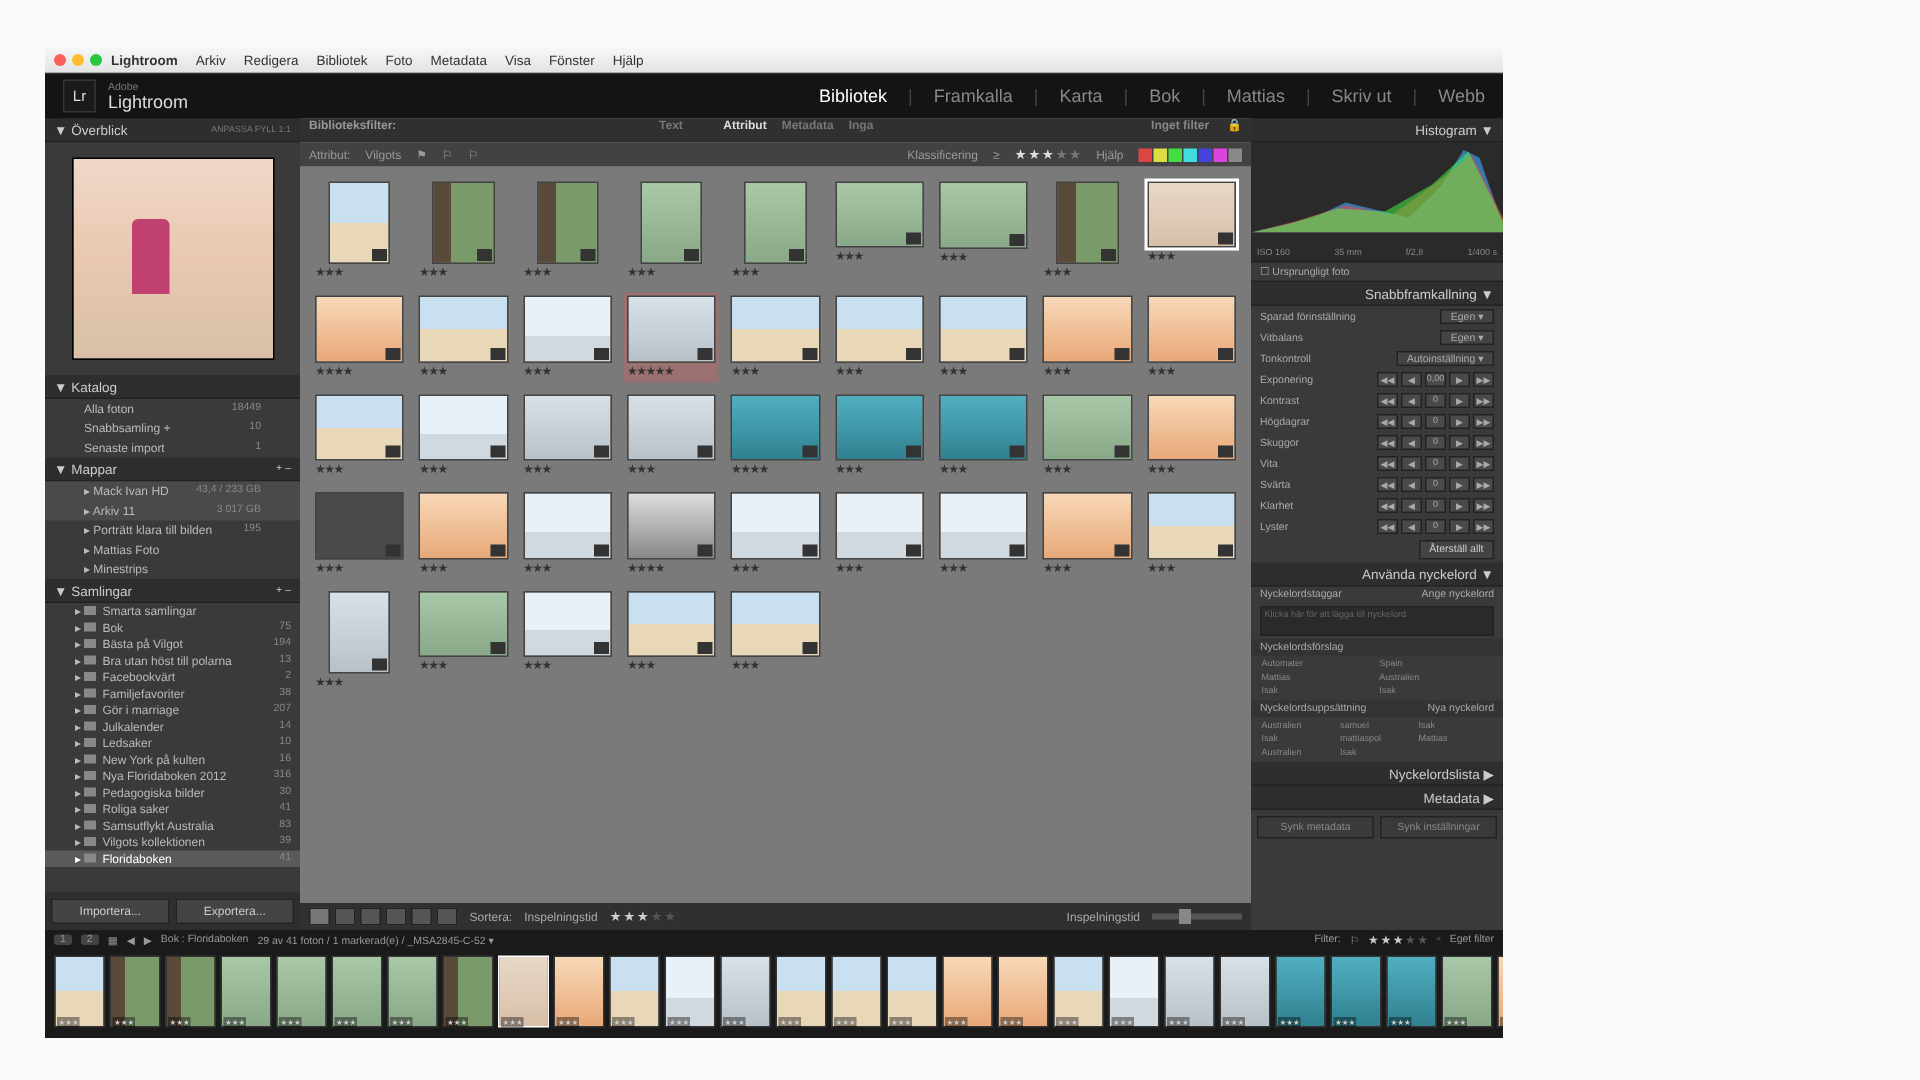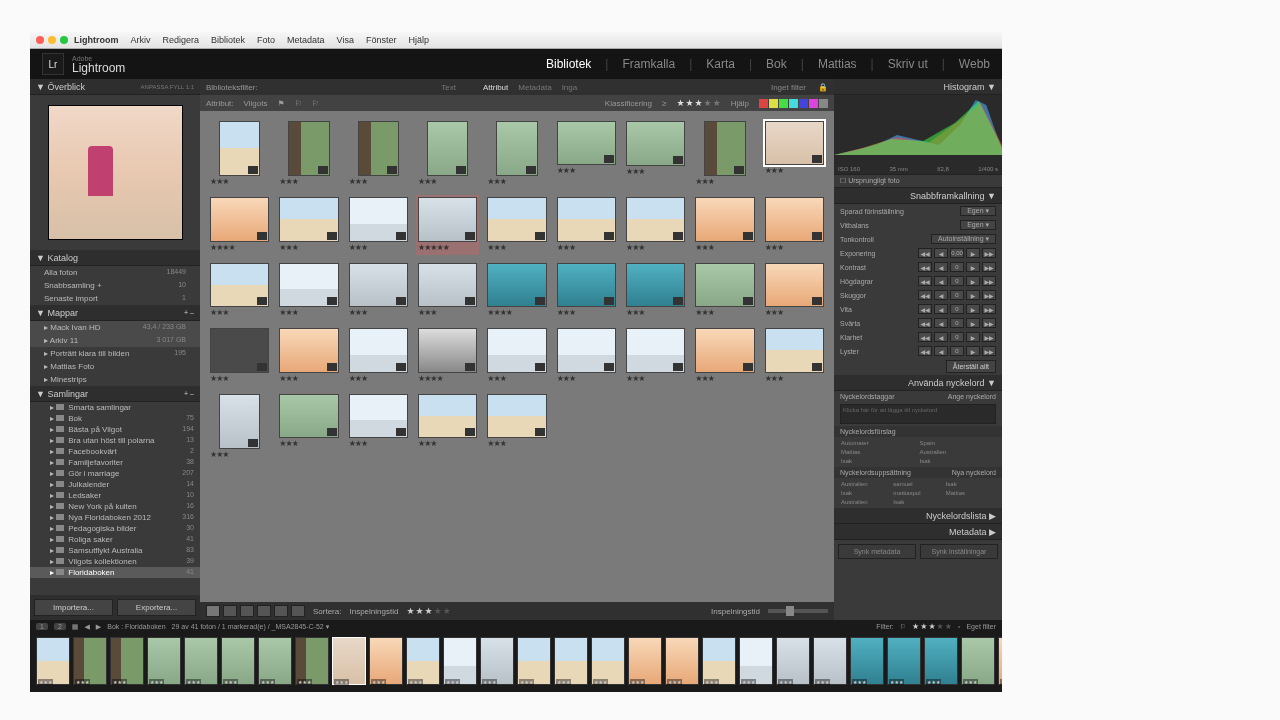--- a/index.html
+++ b/index.html
@@ -22,31 +22,31 @@
 .modules span.active { color:#fff; font-weight:500;}
 .modules .sep { color:#444; }
 .body { flex:1; display:flex; min-height:0;}
 .left-panel, .right-panel { width:170px; background:#3a3a3a; display:flex; flex-direction:column; overflow:hidden;}
 .right-panel{width:168px;}
 .panel-hdr { height:16px; background:#2e2e2e; color:#ccc; font-size:9px; display:flex; align-items:center; padding:0 6px; justify-content:space-between; border-bottom:1px solid #222;}
 .navigator { height:155px; background:#3a3a3a; display:flex; align-items:center; justify-content:center; padding:6px;}
 .nav-img { width:135px; height:135px; background:linear-gradient(180deg,#f0d8c8 0%,#e8c8b0 50%,#d8c0a8 100%); border:1px solid #000; position:relative;}
 .nav-figure{position:absolute;left:30%;top:30%;width:25px;height:50px;background:#c04070;border-radius:4px 4px 0 0;}
 .panel-sec { background:#3a3a3a; }
-.panel-row { font-size:8px; color:#bbb; padding:2px 14px; display:flex; justify-content:space-between; cursor:pointer;}
+.panel-row { font-size:8px; color:#bbb; padding:2px 26px; display:flex; justify-content:space-between; cursor:pointer;}
 .panel-row.sel{background:#4a4a4a;}
 .panel-row .count{color:#888;font-size:7px;}
 .coll-item { font-size:8px; color:#bbb; padding:1px 6px 1px 20px; display:flex; justify-content:space-between; cursor:pointer;}
 .coll-item.sel{background:#5a5a5a;color:#fff;}
 .coll-item .count{color:#888;font-size:7px;}
 .coll-icon{display:inline-block;width:8px;height:6px;background:#888;margin-right:4px;}
 .btn-row{display:flex;gap:4px;padding:4px;background:#2e2e2e;}
 .btn-row button{flex:1;font-size:8px;background:#444;color:#ccc;border:1px solid #222;padding:3px;cursor:pointer;}
 .center { flex:1; display:flex; flex-direction:column; background:#888; min-width:0;}
-.filter-bar { height:16px; background:#303030; display:flex; align-items:center; font-size:8px; color:#888; padding:0 6px; gap:12px;}
+.filter-bar { height:16px; background:#303030; display:flex; font-size:8px; color:#888; padding:0 6px; gap:12px;font-weight:bold;}
 .filter-bar .lbl{color:#999;}
 .filter-bar .spacer{flex:1;}
 .filter-bar .tab{color:#777;cursor:pointer;}
 .filter-bar .tab.on{color:#ddd;}
 .attr-bar { height:16px; background:#424242; display:flex; align-items:center; font-size:8px; color:#999; padding:0 6px; gap:10px;}
 .attr-bar .spacer{flex:1;}
 .stars-filt{display:flex;gap:1px;}
 .stars-filt span{color:#777;font-size:9px;cursor:pointer;}
 .stars-filt span.on{color:#ddd;}
 .color-sw{display:flex;gap:1px;}

